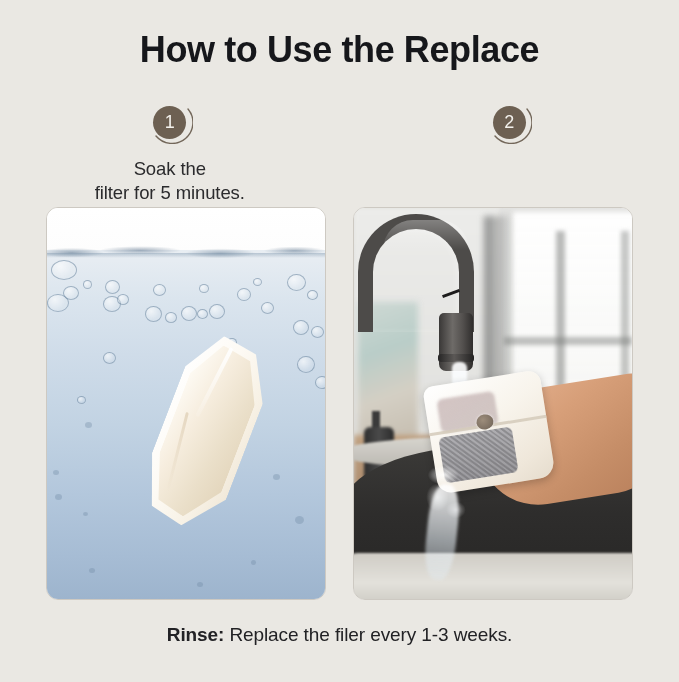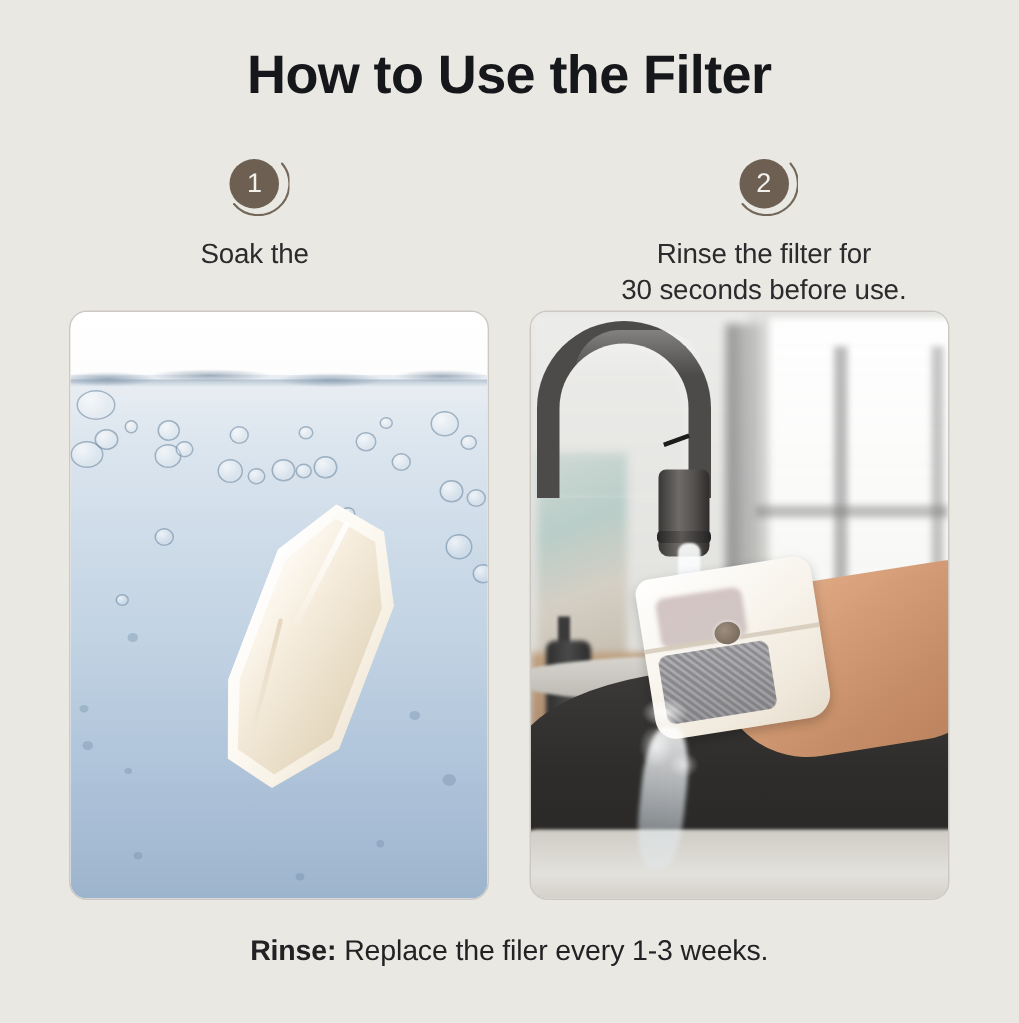--- a/index.html
+++ b/index.html
@@ -531,46 +531,43 @@
     color: #222225;
     letter-spacing: -0.1px;
   }
   .note b { font-weight: bold; }
 </style>
 </head>
 <body>
 
 <div id="infographic">
 
-  <div class="title">How to Use the Filter</div>
+  <div class="title">How to Use the Replace</div>
 
   <div class="steps">
 
     <div class="step-col">
       <div class="badge-wrap">
         <svg class="badge-ring" viewBox="0 0 46 44">
           <path d="M41 9 A20 20 0 1 1 9 36" fill="none" stroke="#6d6052" stroke-width="1.4" stroke-linecap="round" opacity="0.95"></path>
         </svg>
         <div class="badge">1</div>
       </div>
       <div class="step-caption">
         <span>Soak the</span>
+        <span>filter for 5 minutes.</span>
       </div>
     </div>
 
     <div class="step-col">
       <div class="badge-wrap">
         <svg class="badge-ring" viewBox="0 0 46 44">
           <path d="M41 9 A20 20 0 1 1 9 36" fill="none" stroke="#6d6052" stroke-width="1.4" stroke-linecap="round" opacity="0.95"></path>
         </svg>
         <div class="badge">2</div>
-      </div>
-      <div class="step-caption">
-        <span>Rinse the filter for</span>
-        <span>30 seconds before use.</span>
       </div>
     </div>
 
   </div>
 
   <div class="panels">
 
     <div class="panel">
       <div class="water-air"></div>
       <div class="water-body"></div>

